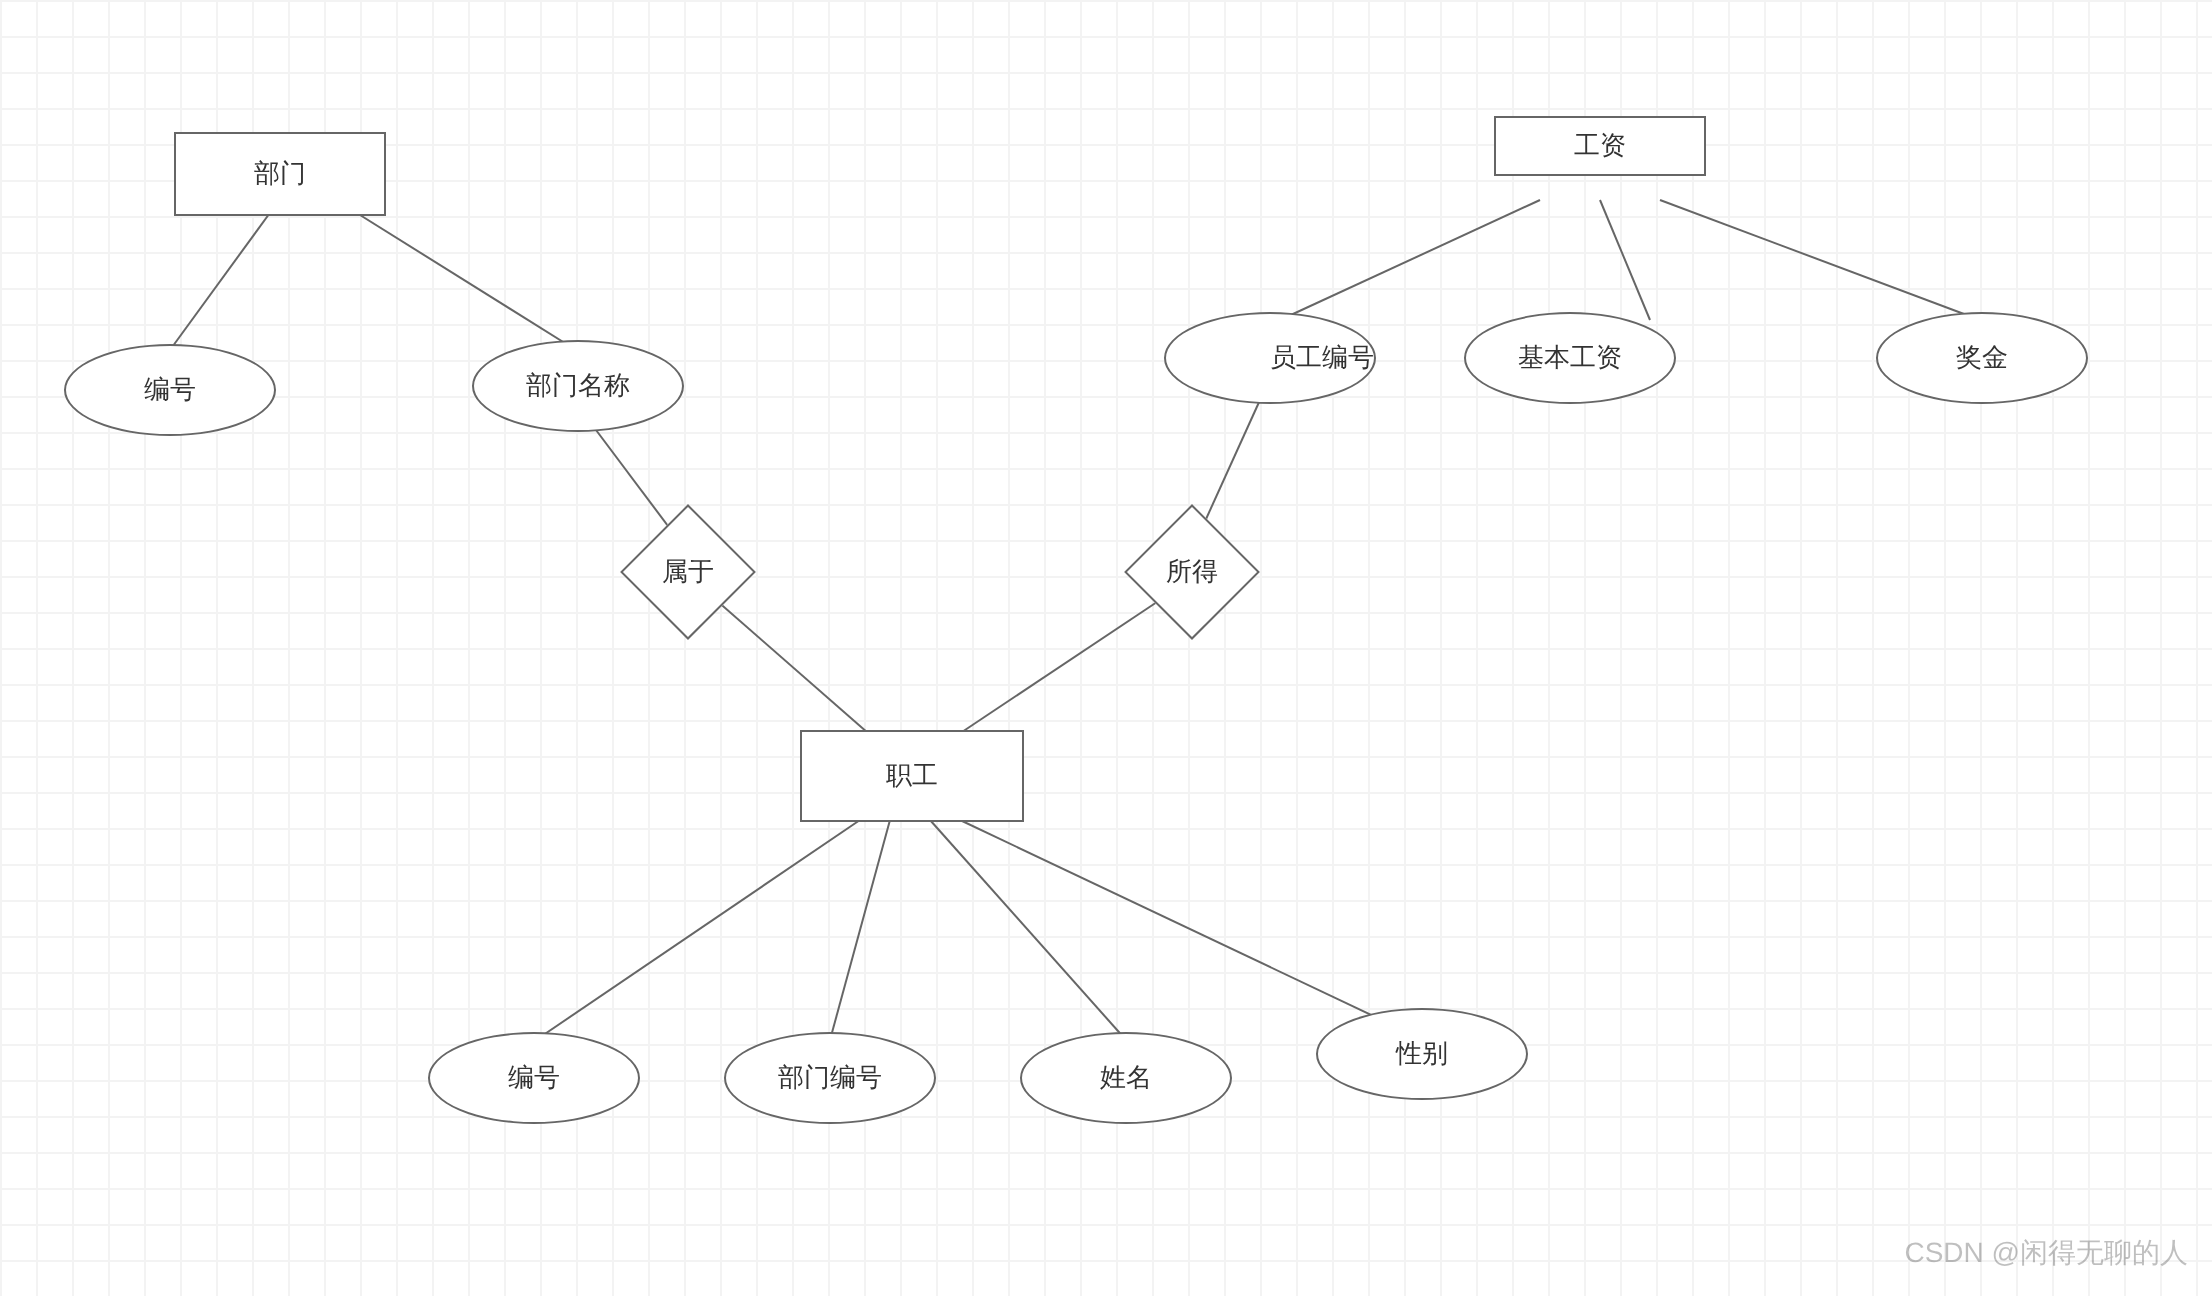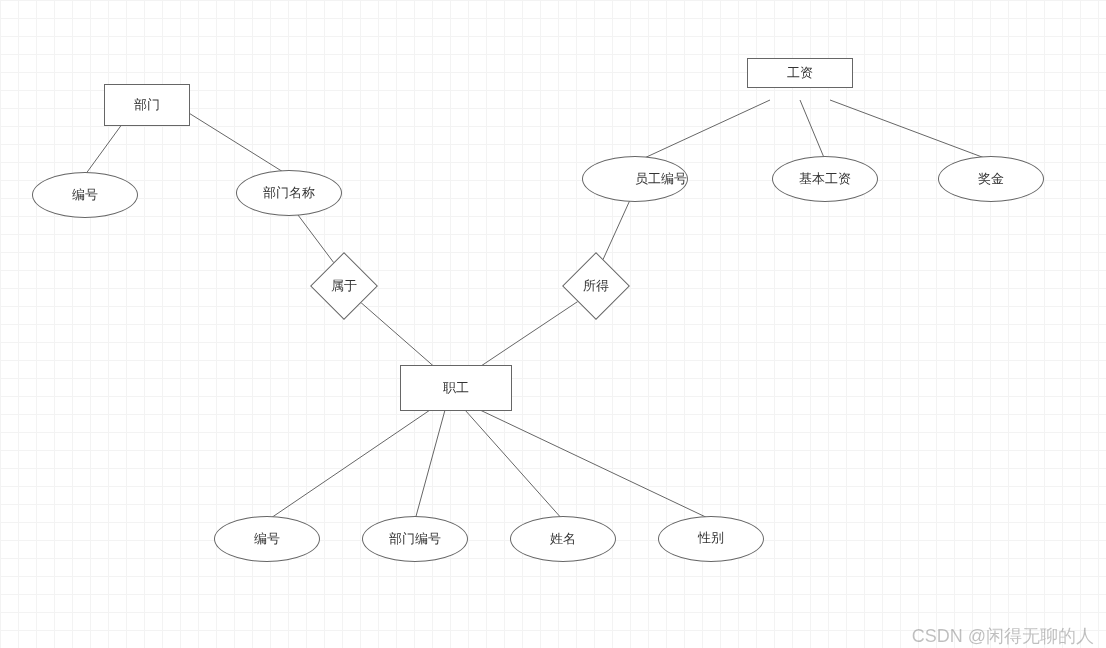--- a/index.html
+++ b/index.html
@@ -57,23 +57,23 @@
     transform: rotate(45deg);
     box-sizing: border-box;
   }
   .rel span {
     position: relative;
     z-index: 1;
   }
   .watermark {
     position: absolute;
     right: 12px;
-    bottom: 0;
+    bottom: 12px;
     color: rgba(0,0,0,0.25);
-    font-size: 18px;
+    font-size: 14px;
   }
 </style>
 </head>
 <body>
 
 <svg width="1106" height="648">
 
   <line x1="136" y1="105" x2="85" y2="175" stroke="#666"></line>
   <line x1="176" y1="105" x2="288" y2="175" stroke="#666"></line>
 
@@ -88,21 +88,21 @@
   <line x1="630" y1="200" x2="596" y2="275" stroke="#666"></line>
 
   <line x1="580" y1="300" x2="475" y2="370" stroke="#666"></line>
 
   <line x1="430" y1="410" x2="268" y2="520" stroke="#666"></line>
   <line x1="445" y1="410" x2="415" y2="520" stroke="#666"></line>
   <line x1="465" y1="410" x2="563" y2="520" stroke="#666"></line>
   <line x1="480" y1="410" x2="712" y2="520" stroke="#666"></line>
 </svg>
 
-<div class="node entity" style="left:104px; top:66px; width:86px; height:42px;margin-top:18px;">
+<div class="node entity" style="left:87px; top:66px; width:106px; height:42px;">
   <span>部门</span>
 </div>
 
 <div class="node entity" style="left:747px; top:58px; width:106px; height:30px;">
   <span>工资</span>
 </div>
 
 <div class="node entity" style="left:400px; top:365px; width:112px; height:46px;">
   <span>职工</span>
 </div>
@@ -120,33 +120,33 @@
 <div class="node attr" style="left:32px; top:172px; width:106px; height:46px;">
   <span>编号</span>
 </div>
 <div class="node attr" style="left:236px; top:170px; width:106px; height:46px;">
   <span>部门名称</span>
 </div>
 
 <div class="node attr" style="left:582px; top:156px; width:106px; height:46px;justify-content:flex-end;">
   <span>员工编号</span>
 </div>
-<div class="node attr" style="left:772px; top:156px; width:106px; height:46px;font-family:Liberation Serif, serif;">
+<div class="node attr" style="left:732px; top:156px; width:106px; height:46px;font-family:Liberation Serif, serif;">
   <span>基本工资</span>
 </div>
 <div class="node attr" style="left:938px; top:156px; width:106px; height:46px;">
   <span>奖金</span>
 </div>
 
 <div class="node attr" style="left:214px; top:516px; width:106px; height:46px;">
   <span>编号</span>
 </div>
 <div class="node attr" style="left:362px; top:516px; width:106px; height:46px;">
   <span>部门编号</span>
 </div>
 <div class="node attr" style="left:510px; top:516px; width:106px; height:46px;">
   <span>姓名</span>
 </div>
-<div class="node attr" style="left:658px; top:516px; width:106px; height:46px;font-family:Liberation Mono, monospace;">
+<div class="node attr" style="left:658px; top:504px; width:106px; height:46px;">
   <span>性别</span>
 </div>
 
 <div class="watermark">CSDN @闲得无聊的人</div>
 
 </body></html>

